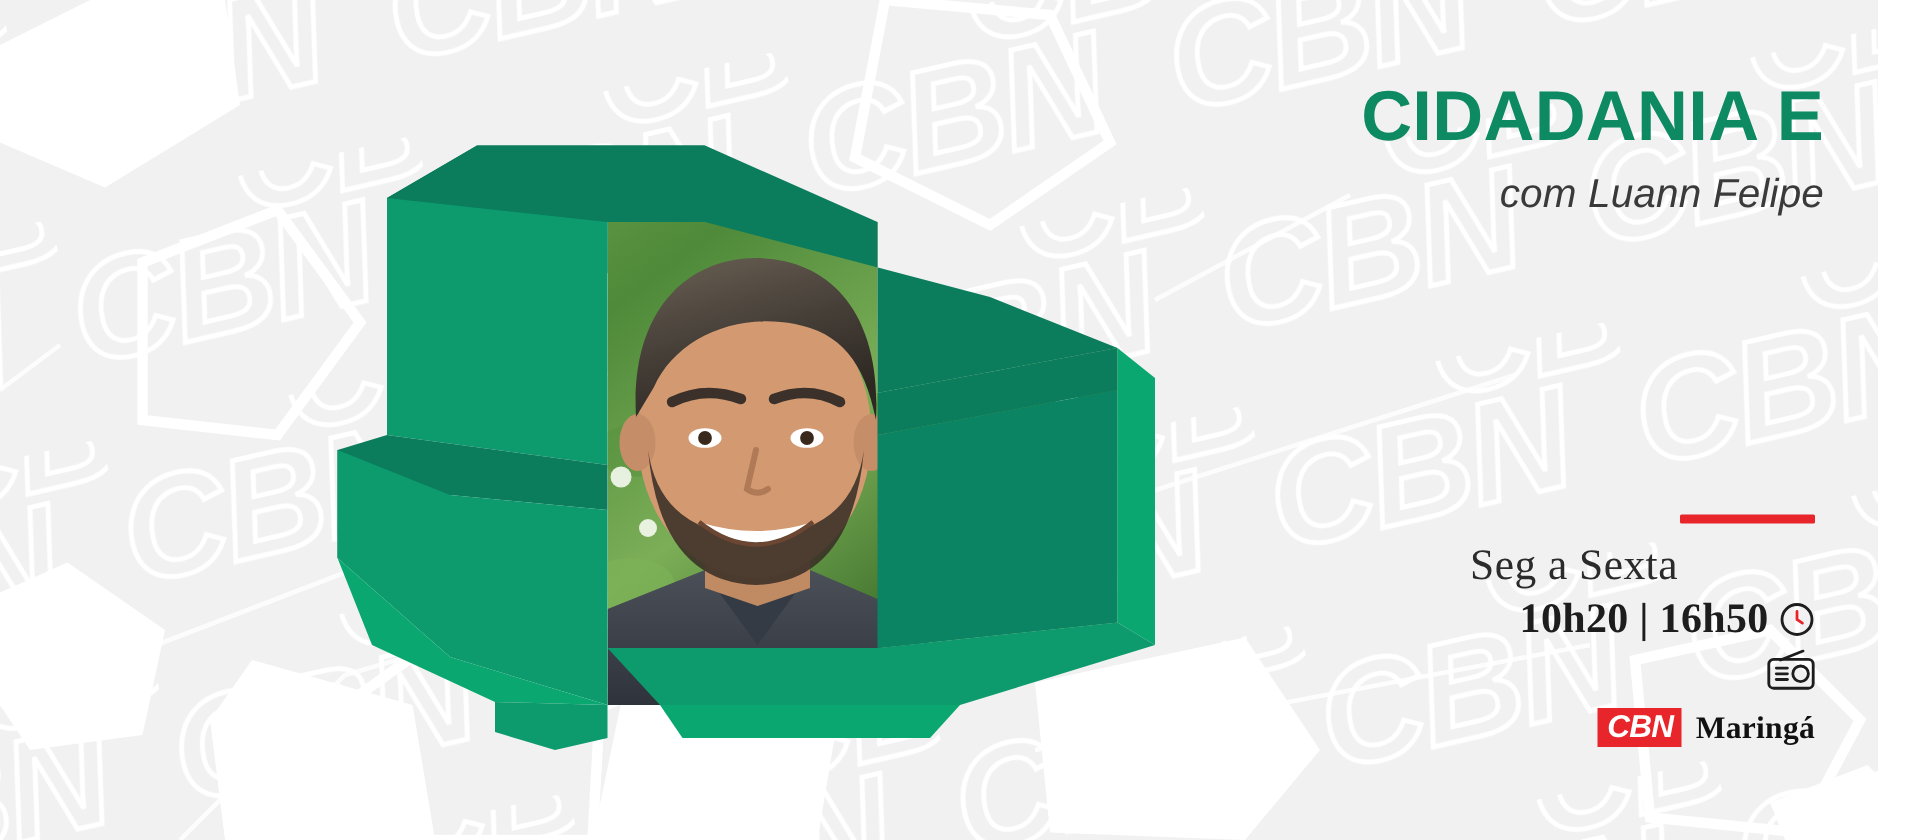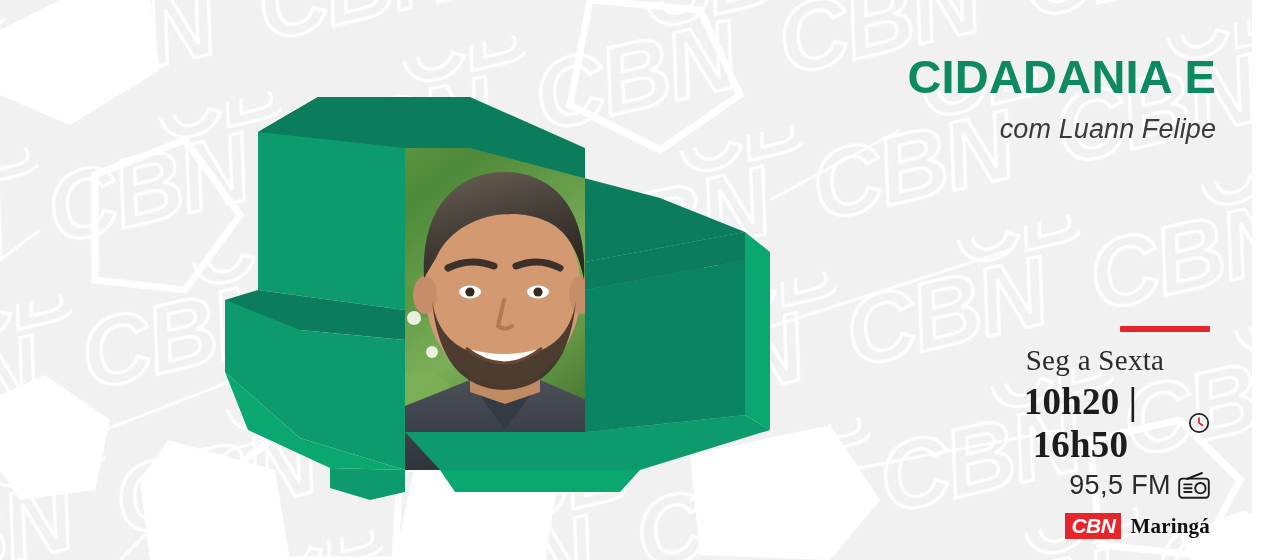--- a/index.html
+++ b/index.html
@@ -89,23 +89,23 @@
     font-weight: 400;
     font-size: 27px;
     color: #3a3a3a;
     letter-spacing: 0.1px;
   }
 
   
   #info-block {
     position: absolute;
     right: 42px;
-    top: 326px;
+    top: 343px;
     width: 230px;
-    text-align: center;
+    text-align: left;
   }
   #red-rule {
     width: 90px;
     height: 6px;
     background: #e8252a;
     margin-left: auto;
     margin-bottom: 12px;
     border-radius: 1px;
   }
   #schedule-days {
@@ -119,21 +119,21 @@
   .info-row {
     display: flex;
     align-items: center;
     justify-content: flex-end;
     gap: 7px;
     margin-top: 4px;
   }
   #schedule-times {
     font-family: "Liberation Serif", serif;
     font-weight: 700;
-    font-size: 37px;
+    font-size: 28px;
     color: #1d1d1d;
     letter-spacing: 0.2px;
   }
   #frequency-text {
     font-family: "Liberation Sans", sans-serif;
     font-weight: 400;
     font-size: 27px;
     color: #2b2b2b;
     letter-spacing: 0.4px;
   }
@@ -341,21 +341,20 @@
 
     <div class="info-row">
       <span id="schedule-times">10h20 | 16h50</span>
       <svg class="icon-svg" width="24" height="24" viewBox="0 0 24 24">
         <circle cx="12" cy="12" r="10" fill="none" stroke="#1d1d1d" stroke-width="1.9"></circle>
         <path d="M12 6.6 L12 12 L15.6 14.4" fill="none" stroke="#e8252a" stroke-width="1.9" stroke-linecap="round"></path>
       </svg>
     </div>
 
     <div class="info-row">
-      <span id="frequency-text">95,5 FM</span>
       <svg class="icon-svg" width="32" height="27" viewBox="0 0 32 27">
         <path d="M9 7 L24 1" fill="none" stroke="#1d1d1d" stroke-width="1.9" stroke-linecap="round"></path>
         <rect x="1.2" y="6.6" width="29.6" height="19.2" rx="3.2" fill="none" stroke="#1d1d1d" stroke-width="1.9"></rect>
         <circle cx="22.4" cy="16.2" r="5.2" fill="none" stroke="#1d1d1d" stroke-width="1.9"></circle>
         <g stroke="#1d1d1d" stroke-width="1.9" stroke-linecap="round">
           <path d="M6.2 12.4 L13.6 12.4"></path>
           <path d="M6.2 16.2 L13.6 16.2"></path>
           <path d="M6.2 20 L13.6 20"></path>
         </g>
       </svg>

